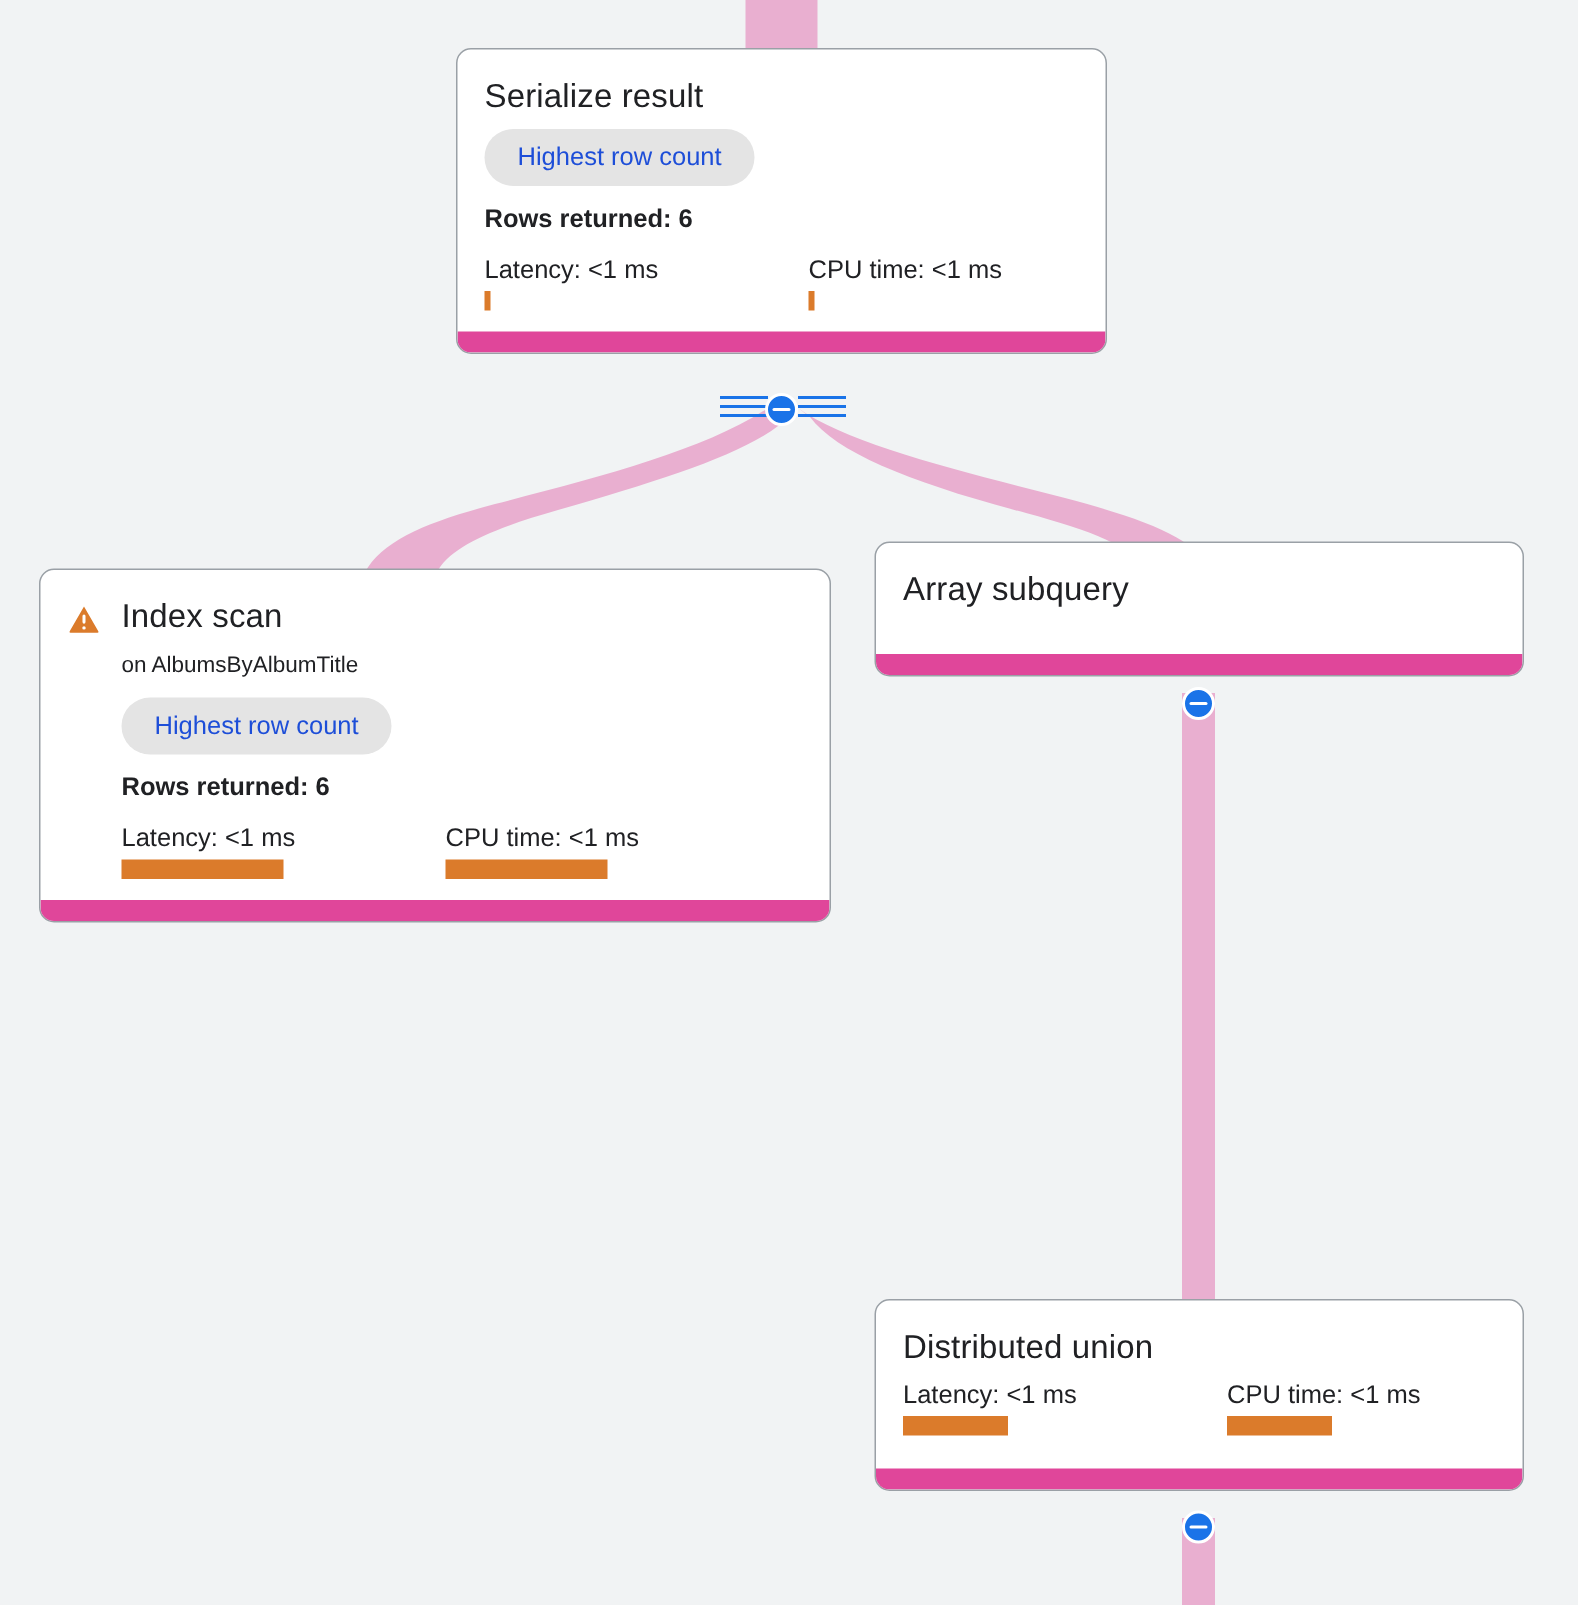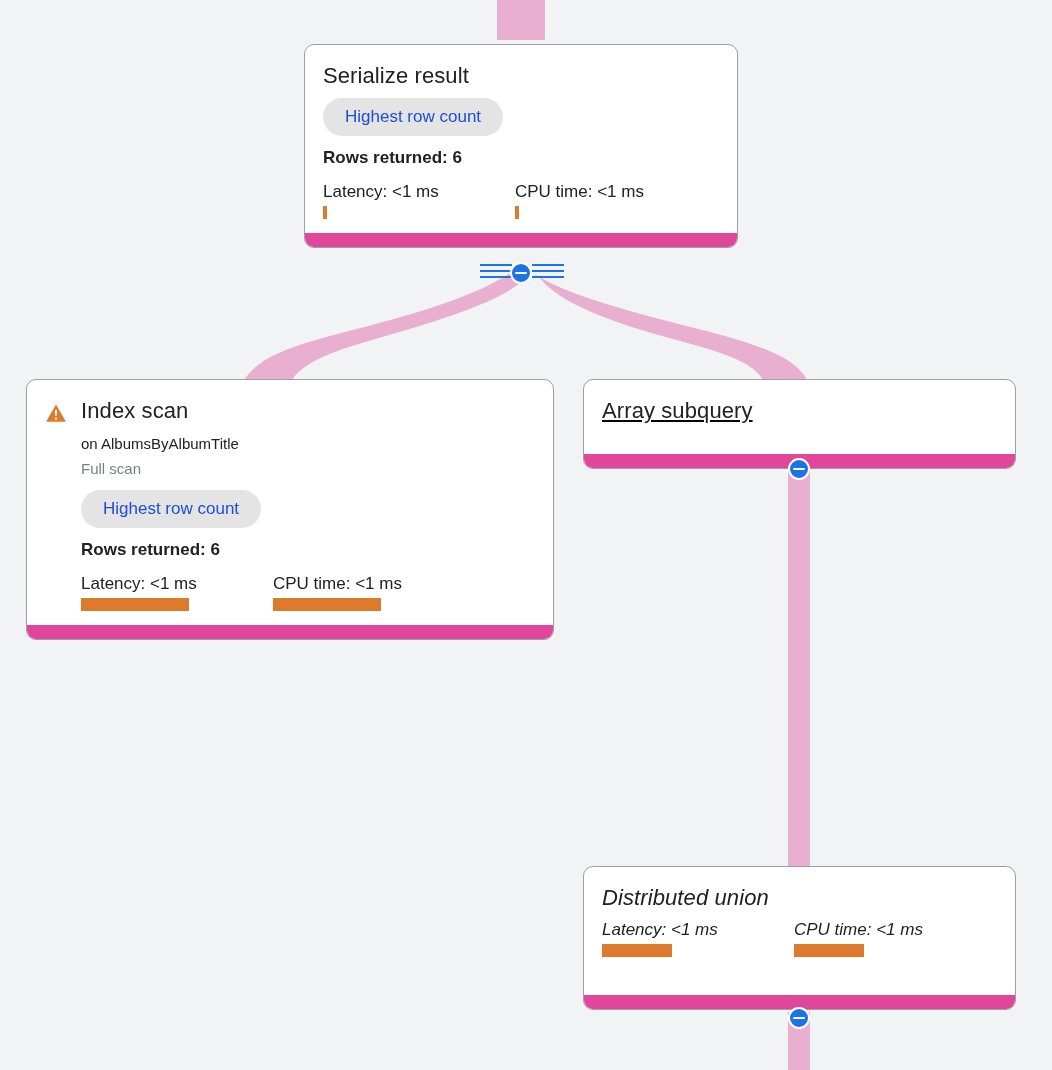--- a/index.html
+++ b/index.html
@@ -43,21 +43,21 @@
     font-size: 17px;
     line-height: 20px;
     padding: 9px 22px;
     border-radius: 20px;
     margin-top: 9px;
   }
   .badge-wrap { display: block; }
 
   .rows-line { font-size: 17px; color: #202124; margin-top: 11px; line-height: 22px; font-weight: bold; }
 
-  .metrics { display: flex; margin-top: 12px; }
+  .metrics { display: flex; margin-top: 12px; gap: 24px; }
   .metric { }
   .metric-label { font-size: 17px; color: #202124; line-height: 22px; white-space: nowrap; }
   .metric-bar { height: 13px; background: #db7b2b; margin-top: 3px; }
 
   
   .toggle {
     position: absolute;
     width: 22px; height: 22px;
     border-radius: 50%;
     background: #1a73e8;
@@ -98,21 +98,21 @@
              L 764 382
              C 756 364, 728 354, 684 342
              C 608 322, 558 302, 540 278
              Z"></path>
 
     <rect x="788" y="462" width="22" height="406" fill="#e9afd0"></rect>
 
     <rect x="788" y="1012" width="22" height="58" fill="#e9afd0"></rect>
   </svg>
 
-  <div class="node" style="left:304px; top:44px; width:434px;">
+  <div class="node" style="left:304px; top:32px; width:434px;">
     <div class="node-body">
       <div class="node-title-row">
         <div class="node-title">Serialize result</div>
       </div>
       <div class="badge-wrap">
         <span class="badge">Highest row count</span>
       </div>
       <div class="rows-line">Rows returned: 6</div>
       <div class="metrics">
         <div class="metric" style="width:192px;">
@@ -144,53 +144,52 @@
       <div class="node-title-row">
         <svg class="warn-icon" viewBox="0 0 24 24">
           <path d="M12 2.6 L22.4 20.6 Q23 21.6 21.9 21.6 L2.1 21.6 Q1 21.6 1.6 20.6 Z" fill="#db7b2b"></path>
           <rect x="10.9" y="8.4" width="2.2" height="6.6" rx="1.1" fill="#ffffff"></rect>
           <circle cx="12" cy="18.1" r="1.25" fill="#ffffff"></circle>
         </svg>
         <div class="node-title">Index scan</div>
       </div>
       <div style="padding-left:36px;">
         <div class="node-sub">on AlbumsByAlbumTitle</div>
-        <div class="node-sub muted">Full scan</div>
         <div class="badge-wrap">
           <span class="badge">Highest row count</span>
         </div>
         <div class="rows-line">Rows returned: 6</div>
         <div class="metrics">
           <div class="metric" style="width:192px;">
             <div class="metric-label">Latency: &lt;1 ms</div>
             <div class="metric-bar" style="width:108px;"></div>
           </div>
           <div class="metric">
             <div class="metric-label">CPU time: &lt;1 ms</div>
             <div class="metric-bar" style="width:108px;"></div>
           </div>
         </div>
       </div>
     </div>
     <div class="node-accent"></div>
   </div>
 
-  <div class="node" style="left:583px; top:379px; width:433px;text-decoration:underline;">
+  <div class="node" style="left:583px; top:361px; width:433px;">
     <div class="node-body" style="padding-bottom:30px;">
       <div class="node-title-row">
         <div class="node-title">Array subquery</div>
       </div>
     </div>
     <div class="node-accent"></div>
   </div>
 
   <div class="toggle" style="left:788px; top:458px;"></div>
 
   <div class="node" style="left:583px; top:866px; width:433px;">
-    <div class="node-body" style="padding-bottom:38px;font-style:italic;">
+    <div class="node-body" style="padding-bottom:22px;">
       <div class="node-title-row">
         <div class="node-title">Distributed union</div>
       </div>
       <div class="metrics" style="margin-top:8px;">
         <div class="metric" style="width:192px;">
           <div class="metric-label">Latency: &lt;1 ms</div>
           <div class="metric-bar" style="width:70px;"></div>
         </div>
         <div class="metric">
           <div class="metric-label">CPU time: &lt;1 ms</div>

